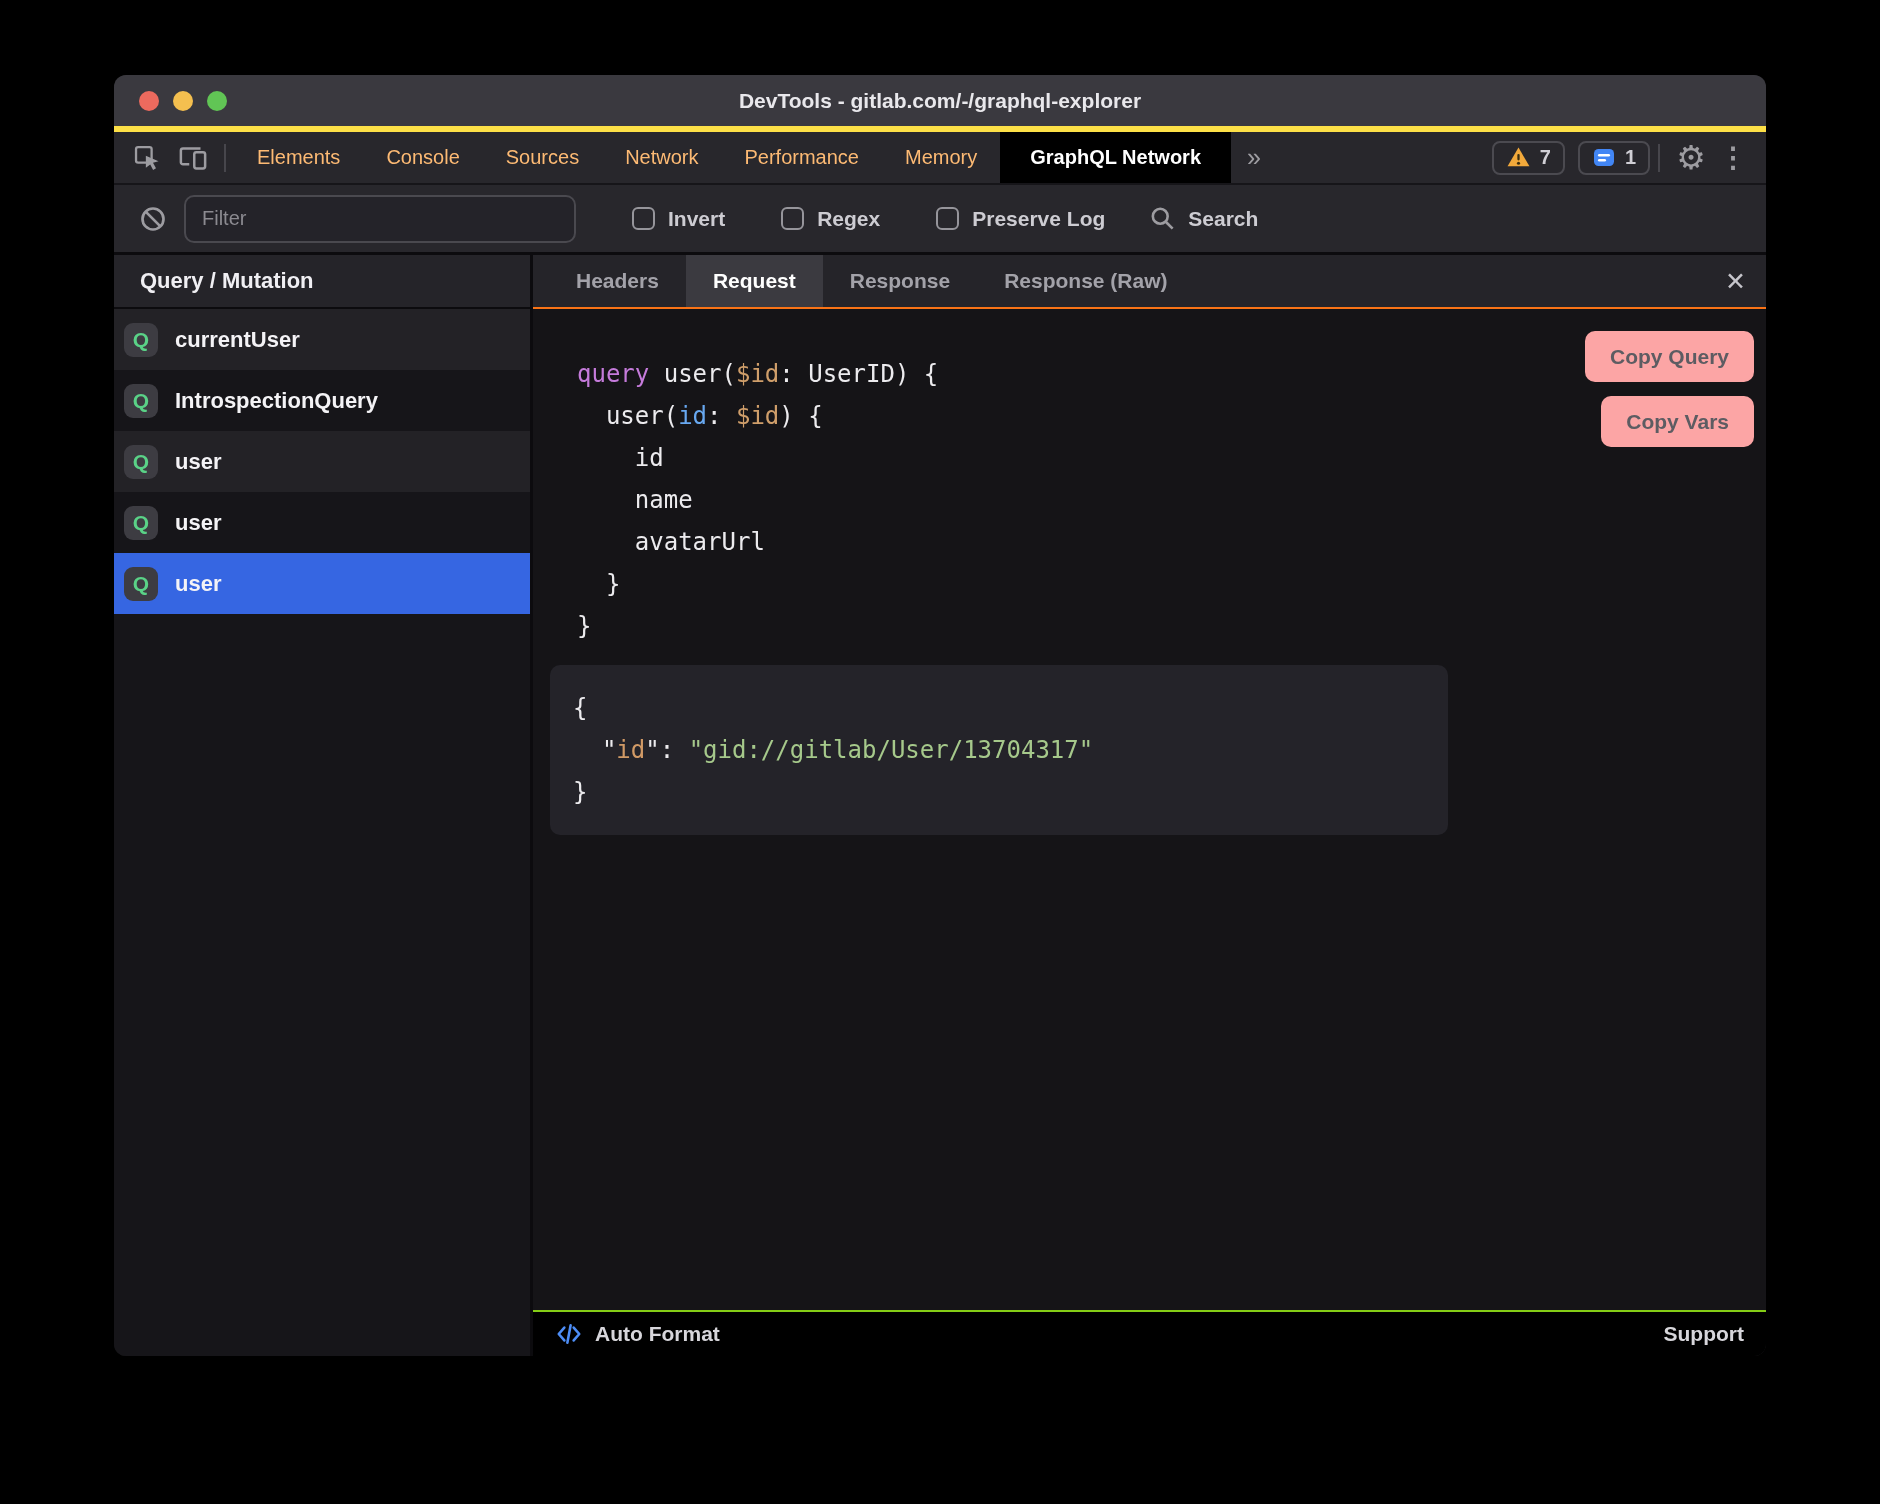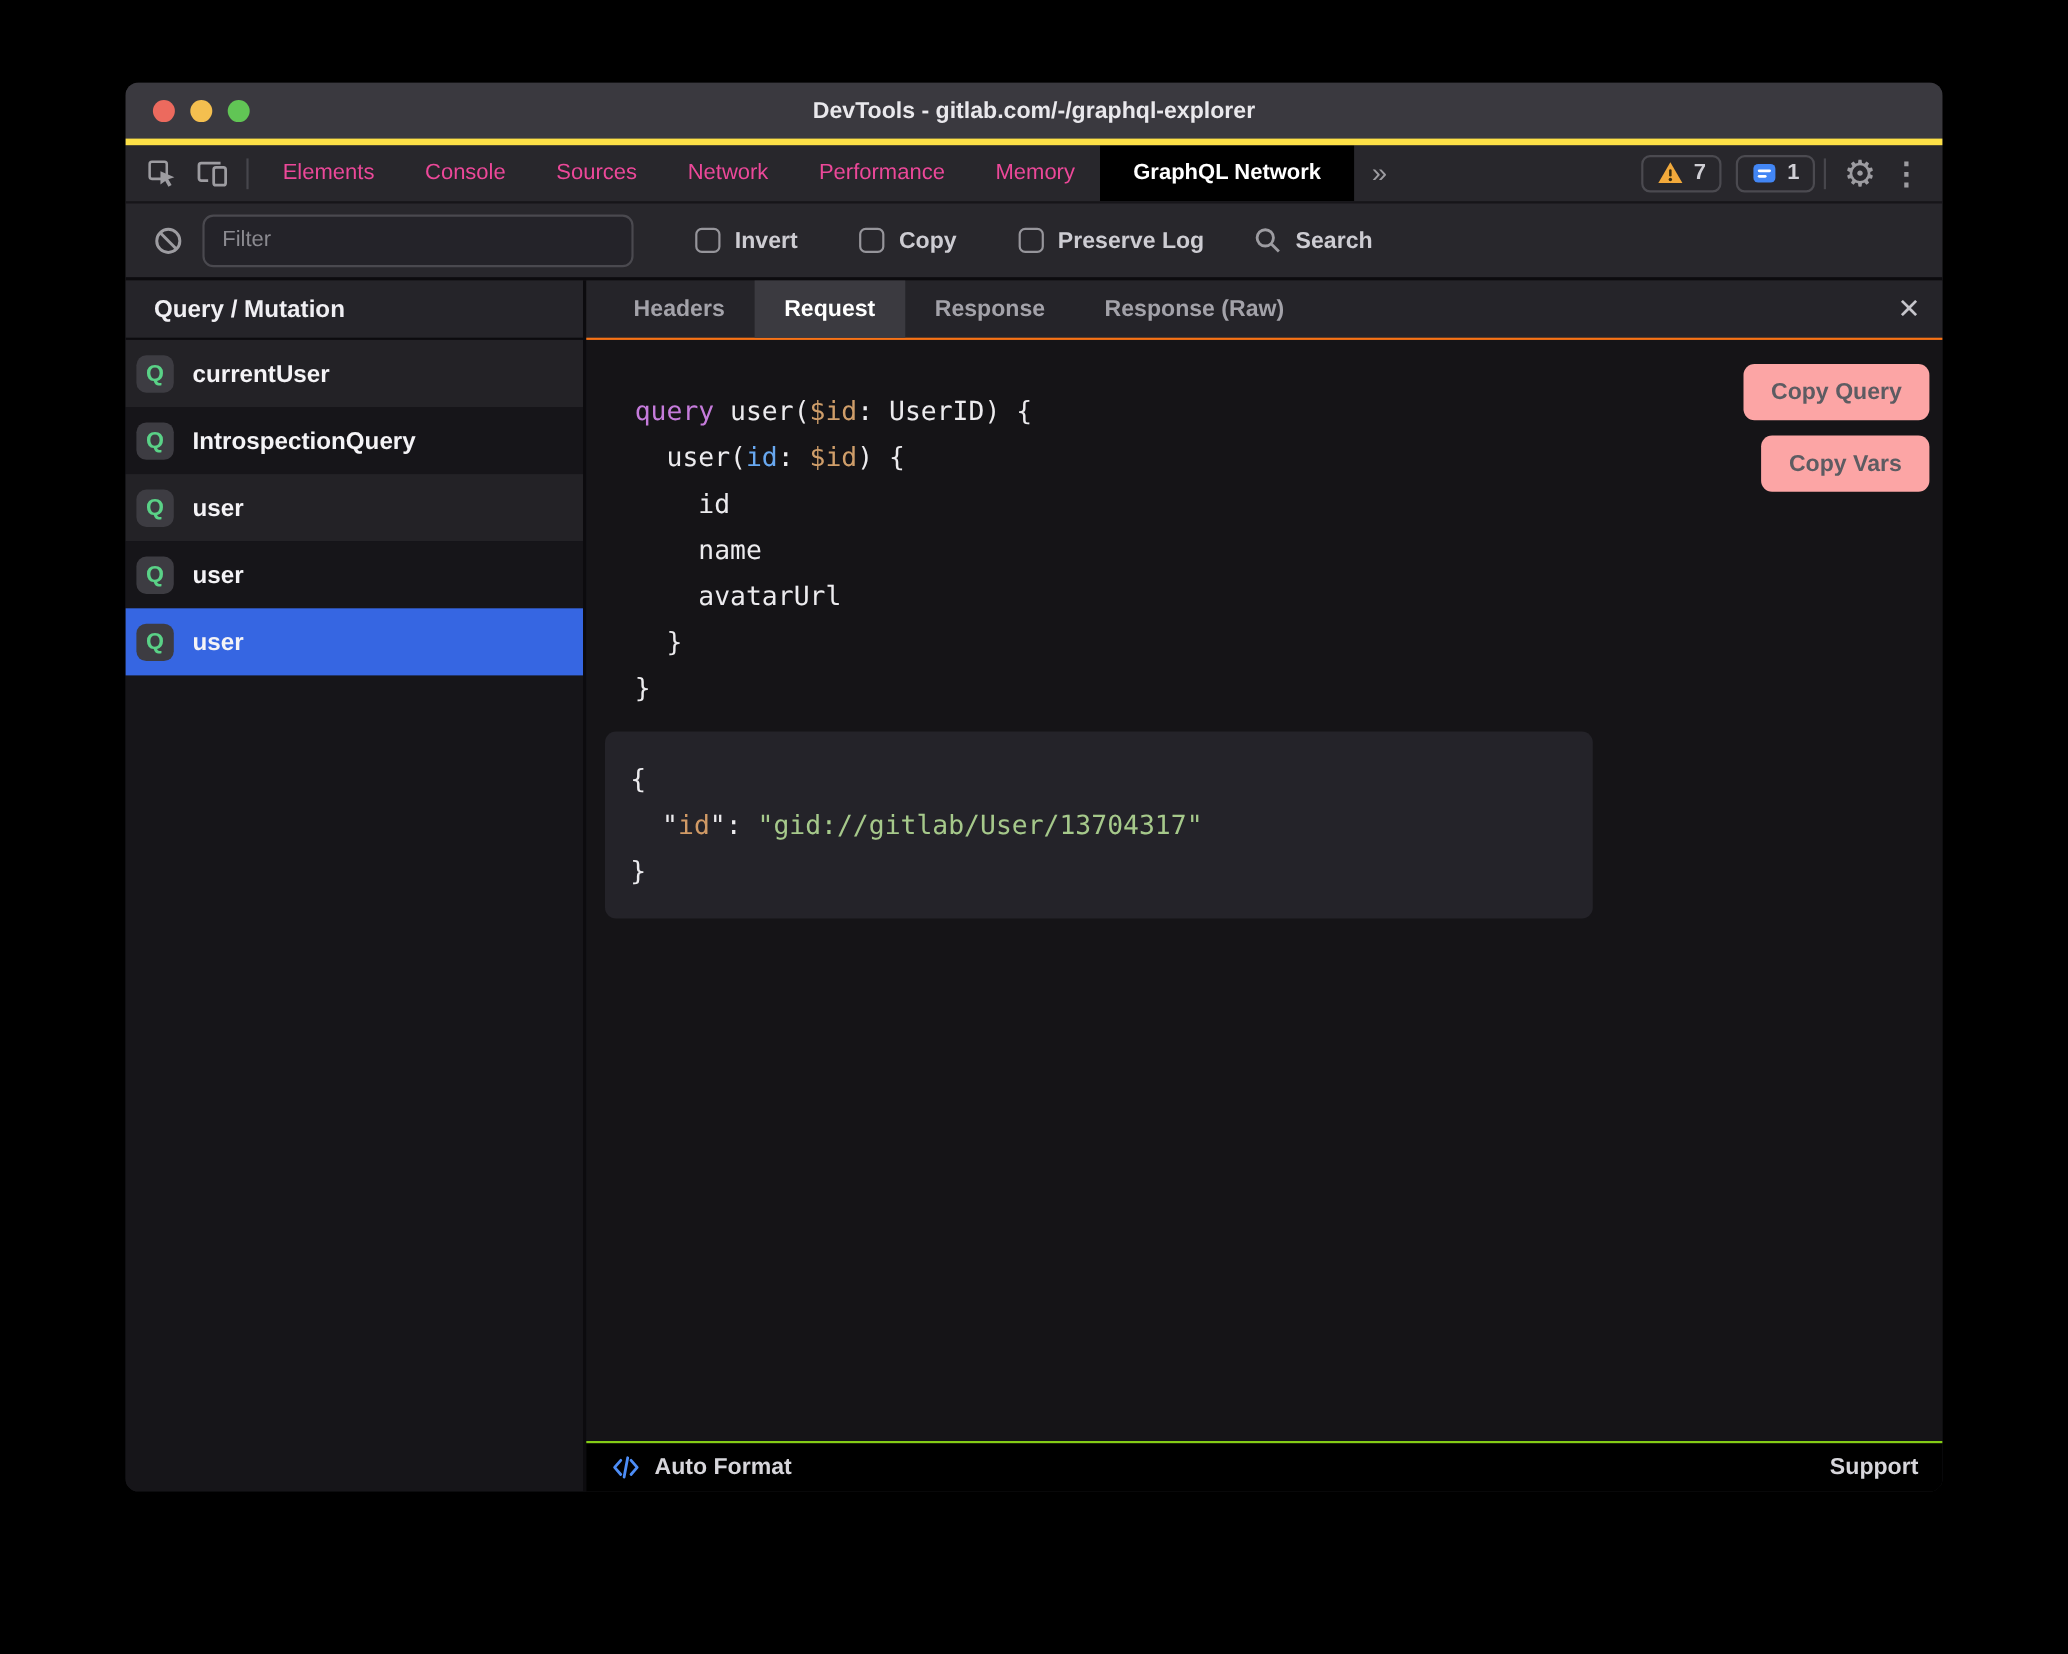--- a/index.html
+++ b/index.html
@@ -14,21 +14,21 @@
   .lights { position:absolute; left:25px; top:0; height:100%; display:flex; align-items:center; gap:14px; }
   .light { width:20px; height:20px; border-radius:50%; }
   .light.red{background:#ec6a5e} .light.yellow{background:#f4bf4f} .light.green{background:#61c555}
   .title { color:#e9e8ec; font-size:21px; font-weight:700; }
 
   
   .tabbar { height:51px; flex:none; background:#28272c; display:flex; align-items:center; padding-left:10px; }
   .iconbtn { display:flex; align-items:center; justify-content:center; width:46px; height:100%; color:#9d9ca1; }
   .vdiv { width:2px; height:28px; background:#47464c; margin:0 8px; flex:none; }
   .dtabs { display:flex; height:100%; }
-  .dtab { display:flex; align-items:center; padding:0 23px; color:#ec4899; font-size:20px; white-space:nowrap; }
+  .dtab { display:flex; align-items:center; padding:0 23px; color:#fdba74; font-size:20px; white-space:nowrap; }
   .dtab.sel { background:#000; color:#fff; padding:0 30px; font-weight:600; }
   .chev { color:#9d9ca1; font-size:25px; padding:0 16px; }
   .tabbar-right { margin-left:auto; display:flex; align-items:center; height:100%; padding-right:14px; }
   .badge { display:flex; align-items:center; gap:9px; border:2px solid #4b4a50; border-radius:8px;
     height:34px; padding:0 12px; margin-left:13px; color:#d0cfd5; font-size:20px; font-weight:600; }
   .gear { font-size:33px; }
   .dots { font-size:28px; font-weight:700; width:38px; }
 
   
   .filterbar { height:72px; flex:none; background:#28272c; border-top:2px solid #161519;
@@ -151,21 +151,21 @@
         <line x1="5.9" y1="5.9" x2="18.1" y2="18.1" stroke="#9d9ca1" stroke-width="2.3"></line>
       </svg>
     </span>
     <input class="filter-input" value="" placeholder="Filter" style="">
     <label class="chk">
       <span class="box"></span>
       <span class="chklabel">Invert</span>
     </label>
     <label class="chk">
       <span class="box"></span>
-      <span class="chklabel">Copy</span>
+      <span class="chklabel">Regex</span>
     </label>
     <label class="chk">
       <span class="box"></span>
       <span class="chklabel">Preserve Log</span>
     </label>
     <span class="searchgroup">
       <svg width="27" height="27" viewBox="0 0 24 24">
         <circle cx="10" cy="10" r="6.6" fill="none" stroke="#9d9ca1" stroke-width="2.3"></circle>
         <line x1="15.1" y1="15.1" x2="21" y2="21" stroke="#9d9ca1" stroke-width="2.3"></line>
       </svg>

